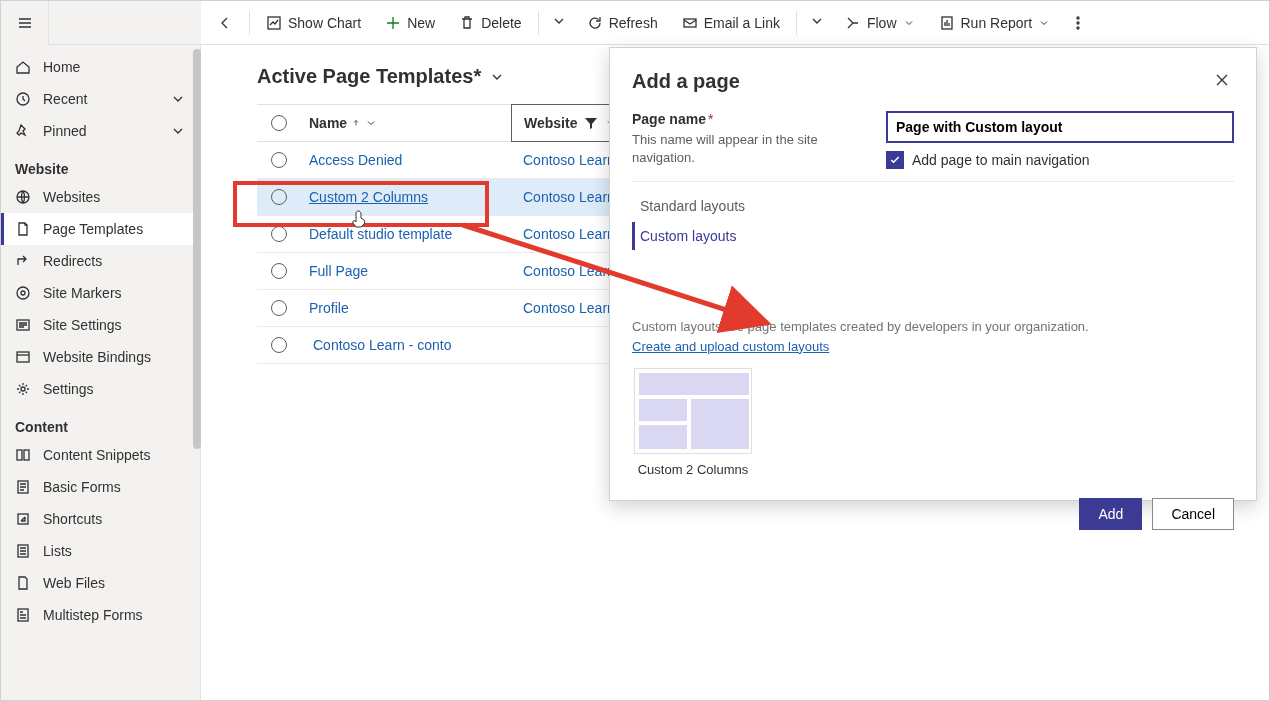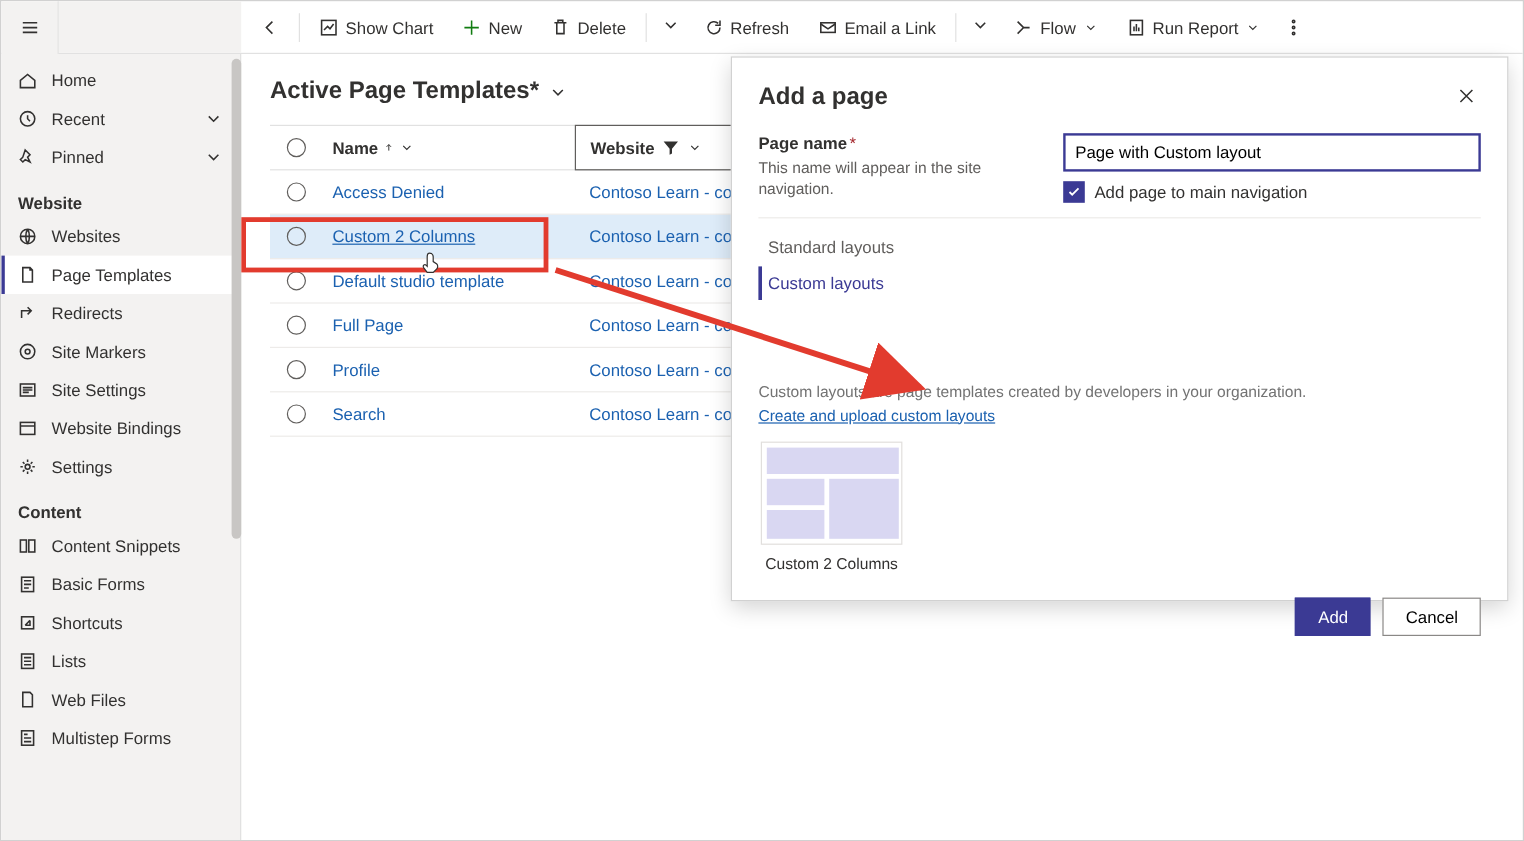--- a/index.html
+++ b/index.html
@@ -16,21 +16,21 @@
   .layout { display: flex; height: calc(100% - 44px); }
   .sidebar { width: 200px; background: #f3f2f1; border-right: 1px solid #e1e1e1; overflow-y: auto; padding: 6px 0; height: 100%; }
   .scrollbar-track { position: absolute; left: 192px; top: 44px; bottom: 0; width: 8px; background: transparent; }
   .scrollbar-thumb { position: absolute; top: 4px; left: 0; width: 8px; height: 400px; background: #c8c6c4; border-radius: 4px; }
   .nav-item { display: flex; padding: 8px 14px; gap: 12px; cursor: pointer; position: relative; }
   .nav-item.active { background: #fff; }
   .nav-item.active::before { content: ''; position: absolute; left: 0; top: 0; bottom: 0; width: 3px; background: #3b3a94; }
   .nav-item .chev { margin-left: auto; }
   .nav-section { padding: 14px 14px 4px; font-weight: 600; font-size: 14px; }
 
-  .main { flex: 1; padding: 20px 24px; position: relative; overflow: hidden; }
+  .main { flex: 1; padding: 20px 24px; position: relative; overflow: hidden; margin-left: 32px; }
   .view-title { font-size: 20px; font-weight: 600; display: flex; align-items: center; gap: 8px; margin-bottom: 16px; }
   .table-head { display: flex; border-top: 1px solid #e1e1e1; border-bottom: 1px solid #e1e1e1; }
   .th-check { width: 44px; display: flex; align-items: center; justify-content: center; padding: 10px 0; }
   .th-name { flex: 0 0 210px; padding: 10px 8px; display: flex; align-items: center; gap: 4px; font-weight: 600; }
   .th-website { flex: 1; padding: 10px 12px; display: flex; align-items: center; gap: 6px; font-weight: 600; border: 1px solid #605e5c; margin: -1px 0; }
   .row { display: flex; border-bottom: 1px solid #edebe9; align-items: center; }
   .row.highlight { background: #deecf9; }
   .td-check { width: 44px; display: flex; align-items: center; justify-content: center; padding: 10px 0; }
   .td-name { flex: 0 0 210px; padding: 10px 8px; }
   .td-website { flex: 1; padding: 10px 12px; }
@@ -44,21 +44,21 @@
   .panel { position: absolute; right: 12px; top: 46px; width: 648px; height: 454px; background: #fff; border: 1px solid #d1d1d1; box-shadow: 0 6px 18px rgba(0,0,0,0.18); display: flex; flex-direction: column; }
   .panel-head { display: flex; align-items: center; padding: 20px 22px 10px; }
   .panel-title { font-size: 20px; font-weight: 600; flex: 1; }
   .panel-close { cursor: pointer; padding: 4px; }
   .panel-body { padding: 6px 22px; flex: 1; }
   .form-row { display: flex; gap: 24px; margin-bottom: 8px; }
   .form-label-col { flex: 0 0 230px; font-size: 14px; }
   .form-label-col .req { color: #a4262c; margin-left: 2px; }
   .form-desc { color: #605e5c; font-size: 13px; margin-top: 4px; line-height: 1.35; }
   .form-field-col { flex: 1; }
-  .text-input { width: 100%; height: 32px; border: 2px solid #3b3a94; padding: 0 8px; font-size: 14px; font-family: inherit; outline: none; }
+  .text-input { width: 100%; height: 32px; border: 2px solid #3b3a94; padding: 0 8px; font-size: 14px; font-family: inherit; outline: none; font-weight: bold; }
   .checkbox-row { display: flex; align-items: center; gap: 8px; margin-top: 8px; }
   .cb { width: 18px; height: 18px; background: #3b3a94; display: flex; align-items: center; justify-content: center; color: #fff; }
   .divider { height: 1px; background: #edebe9; margin: 12px 0 10px; }
   .layouts-row { display: flex; gap: 14px; align-items: flex-start; flex-direction: column; }
   .layout-tabs { flex: 0 0 112px; }
   .layout-tab { padding: 6px 8px; cursor: pointer; color: #605e5c; font-size: 14px; margin-bottom: 2px; }
   .layout-tab.active { border-left: 3px solid #3b3a94; color: #3b3a94; padding-left: 5px; }
   .layout-body { flex: 1; }
   .layout-hint { font-size: 13px; color: #737373; margin-bottom: 2px; line-height: 1.35; }
   .layout-link { color: #1b61b0; text-decoration: underline; cursor: pointer; font-size: 13px; }
@@ -356,21 +356,20 @@
           <div class="td-check">
             <span class="circle"></span>
           </div>
           <div class="td-name"><a class="link">Profile</a></div>
           <div class="td-website"><a class="link">Contoso Learn - conto</a></div>
         </div>
         <div class="row">
           <div class="td-check">
             <span class="circle"></span>
           </div>
-          <div class="td-name"><a class="link">Search</a></div>
           <div class="td-website"><a class="link">Contoso Learn - conto</a></div>
         </div>
       </div>
 
     <div class="redbox" style="left:0; top:136px; width:256px; height:46px;"></div>
   </div>
 </div>
 
 <svg class="arrow-svg" style="left:456px; top:218px" width="330" height="130" viewBox="0 0 330 130">
   <defs>

